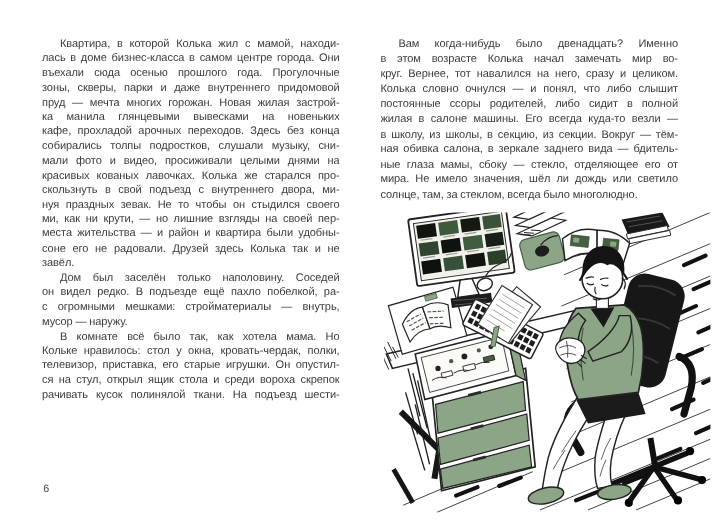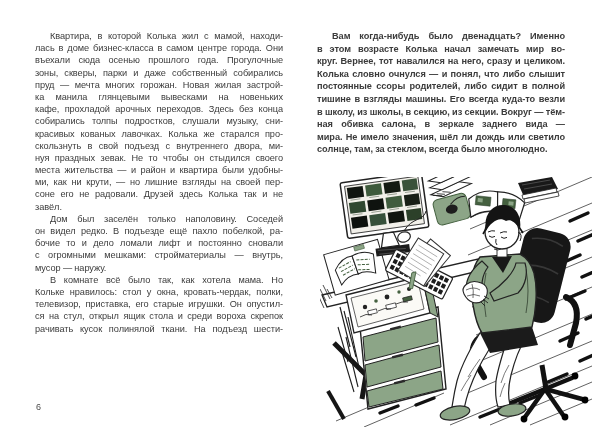--- a/index.html
+++ b/index.html
@@ -4,56 +4,56 @@
 <style>
   html,body{margin:0;padding:0;background:#ffffff;}
   .spread{position:relative;width:600px;height:434px;background:#ffffff;overflow:hidden;
           font-family:"Liberation Sans",sans-serif;padding-left:40px;}
   .page{position:absolute;top:0;height:434px;width:300px;}
   .page-left{left:0;}
   .page-right{left:300px;}
   .textblock{position:absolute;top:30px;width:248px;color:#3b3b3b;
              font-size:9.2px;letter-spacing:-0.05px;word-spacing:-0.2px;}
   .page-left .textblock{left:35px;--lh:12.2px;}
-  .page-right .textblock{left:17px;font-weight:bold;--lh:12.6px;}
+  .page-right .textblock{left:17px;--lh:12.6px;}
   .para{margin:0;}
   .line{height:var(--lh);line-height:var(--lh);overflow:hidden;text-align:justify;}
   .line:not(.last)::after{content:"";display:inline-block;width:100%;height:0;}
   .line.first{text-indent:15px;}
   .pagenum{position:absolute;left:36px;top:402px;font-size:9px;color:#4c4c4c;}
   svg.illu{position:absolute;left:20px;top:177px;width:272px;height:250px;}
 </style>
 </head>
 <body>
 
 <div class="spread">
 
   <div class="page page-left">
     <div class="textblock">
         <div class="para">
           <div class="line first">Квартира, в которой Колька жил с мамой, находи-</div>
           <div class="line">лась в доме бизнес-класса в самом центре города. Они</div>
           <div class="line">въехали сюда осенью прошлого года. Прогулочные</div>
-          <div class="line">зоны, скверы, парки и даже собственный собирались</div>
+          <div class="line">зоны, скверы, парки и даже внутреннего придомовой</div>
           <div class="line">пруд — мечта многих горожан. Новая жилая застрой-</div>
           <div class="line">ка манила глянцевыми вывесками на новеньких</div>
           <div class="line">кафе, прохладой арочных переходов. Здесь без конца</div>
           <div class="line">собирались толпы подростков, слушали музыку, сни-</div>
+          <div class="line">мали фото и видео, просиживали целыми днями на</div>
           <div class="line">красивых кованых лавочках. Колька же старался про-</div>
           <div class="line">скользнуть в свой подъезд с внутреннего двора, ми-</div>
           <div class="line">нуя праздных зевак. Не то чтобы он стыдился своего</div>
+          <div class="line">ми, как ни крути, — но лишние взгляды на своей пер-</div>
           <div class="line">места жительства — и район и квартира были удобны-</div>
-          <div class="line">ми, как ни крути, — но лишние взгляды на своей пер-</div>
           <div class="line">соне его не радовали. Друзей здесь Колька так и не</div>
           <div class="line last">завёл.</div>
         </div>
         <div class="para">
           <div class="line first">Дом был заселён только наполовину. Соседей</div>
           <div class="line">он видел редко. В подъезде ещё пахло побелкой, ра-</div>
-          <div class="line">бочие то и дело ломали лифт и постоянно сновали</div>
           <div class="line">с огромными мешками: стройматериалы — внутрь,</div>
           <div class="line last">мусор — наружу.</div>
         </div>
         <div class="para">
           <div class="line first">В комнате всё было так, как хотела мама. Но</div>
           <div class="line">Кольке нравилось: стол у окна, кровать-чердак, полки,</div>
           <div class="line">телевизор, приставка, его старые игрушки. Он опустил-</div>
           <div class="line">ся на стул, открыл ящик стола и среди вороха скрепок</div>
           <div class="line">рачивать кусок полинялой ткани. На подъезд шести-</div>
         </div>
@@ -62,23 +62,24 @@
   </div>
 
   <div class="page page-right">
     <div class="textblock">
         <div class="para">
           <div class="line first">Вам когда-нибудь было двенадцать? Именно</div>
           <div class="line">в этом возрасте Колька начал замечать мир во-</div>
           <div class="line">круг. Вернее, тот навалился на него, сразу и целиком.</div>
           <div class="line">Колька словно очнулся — и понял, что либо слышит</div>
           <div class="line">постоянные ссоры родителей, либо сидит в полной</div>
-          <div class="line">тишине в взгляды машины. Его всегда куда-то везли —</div>
+          <div class="line">жилая в салоне машины. Его всегда куда-то везли —</div>
           <div class="line">в школу, из школы, в секцию, из секции. Вокруг — тём-</div>
           <div class="line">ная обивка салона, в зеркале заднего вида — бдитель-</div>
+          <div class="line">ные глаза мамы, сбоку — стекло, отделяющее его от</div>
           <div class="line">мира. Не имело значения, шёл ли дождь или светило</div>
           <div class="line last">солнце, там, за стеклом, всегда было многолюдно.</div>
         </div>
       </div>
 
     <svg class="illu" viewBox="0 0 272 250" xmlns="http://www.w3.org/2000/svg">
 
       <g stroke="#3a3a3a" stroke-width="0.8">
         <line x1="150" y1="52" x2="272" y2="0"></line>
         <line x1="148" y1="78" x2="272" y2="26"></line>

